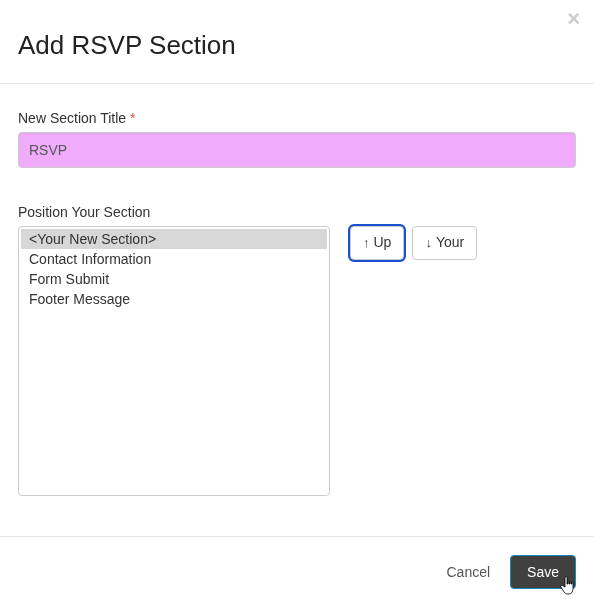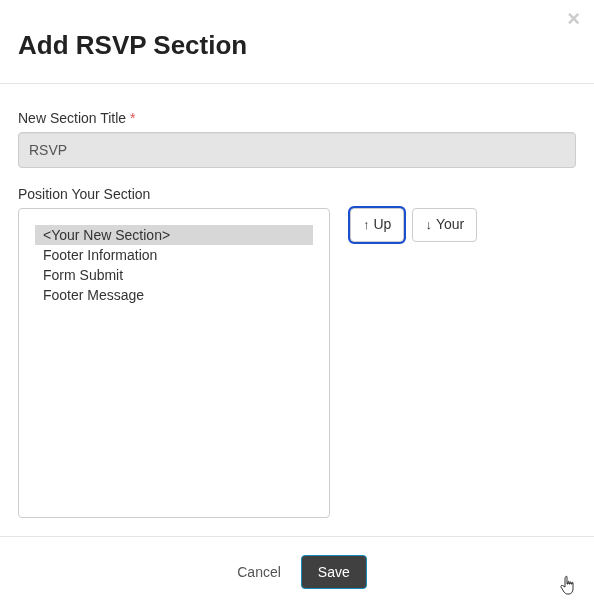--- a/index.html
+++ b/index.html
@@ -21,63 +21,63 @@
     top: 8px;
     right: 14px;
     color: #ccc;
     font-size: 22px;
     line-height: 1;
     cursor: pointer;
     font-weight: bold;
   }
   .modal-title {
     font-size: 26px;
-    font-weight: 700;
+    font-weight: 400;
     margin: 14px 0 0 0;
     color: #222;
   }
   .divider {
     border: none;
     border-top: 1px solid #e5e5e5;
     margin: 0;
   }
   .modal-body {
     padding: 26px 18px 18px 18px;
   }
-  .form-group { margin-bottom: 18px; }
+  .form-group { margin-bottom: 36px; }
   .label {
     font-size: 14px;
     color: #333;
     margin-bottom: 6px;
     display: block;
   }
   .req { color: #d9534f; }
   .text-input {
     width: 100%;
     height: 36px;
     border: 1px solid #ccc;
     border-radius: 4px;
-    background: #e5e5e5;
+    background: #f0abfc;
     padding: 6px 10px;
     font-size: 14px;
     color: #555;
     box-shadow: inset 0 1px 1px rgba(0,0,0,0.05);
   }
   .position-row {
     display: flex;
     gap: 20px;
     align-items: flex-start;
   }
   .listbox {
     border: 1px solid #ccc;
     border-radius: 4px;
     width: 312px;
-    height: 310px;
+    height: 270px;
     overflow: auto;
-    padding: 16px;
+    padding: 2px;
     font-size: 14px;
     background: #fff;
   }
   .list-item {
     padding: 1px 8px;
     line-height: 18px;
     color: #333;
     cursor: default;
     user-select: none;
   }
@@ -108,21 +108,21 @@
     font-size: 13px;
   }
   .modal-footer {
     position: absolute;
     bottom: 0;
     left: 0;
     right: 0;
     border-top: 1px solid #e5e5e5;
     padding: 18px 18px 18px 18px;
     display: flex;
-    justify-content: center;
+    justify-content: flex-end;
     gap: 10px;
     align-items: center;
   }
   .btn-link {
     background: none;
     border: none;
     color: #555;
     font-size: 14px;
     cursor: pointer;
     padding: 8px 10px;
@@ -162,21 +162,21 @@
     </label>
     <input class="text-input" type="text" value="RSVP" style="">
   </div>
 
   <div class="form-group">
     <label class="label">Position Your Section</label>
     <div class="position-row">
 
       <div class="listbox" role="listbox">
         <div class="list-item selected">&lt;Your New Section&gt;</div>
-        <div class="list-item">Footer Information</div>
+        <div class="list-item">Contact Information</div>
         <div class="list-item">Form Submit</div>
         <div class="list-item">Footer Message</div>
       </div>
 
       <div class="btn-row">
         <button class="btn btn-focus">
           <span class="arrow">↑</span>
           <span>Up</span>
         </button>
         <button class="btn">

